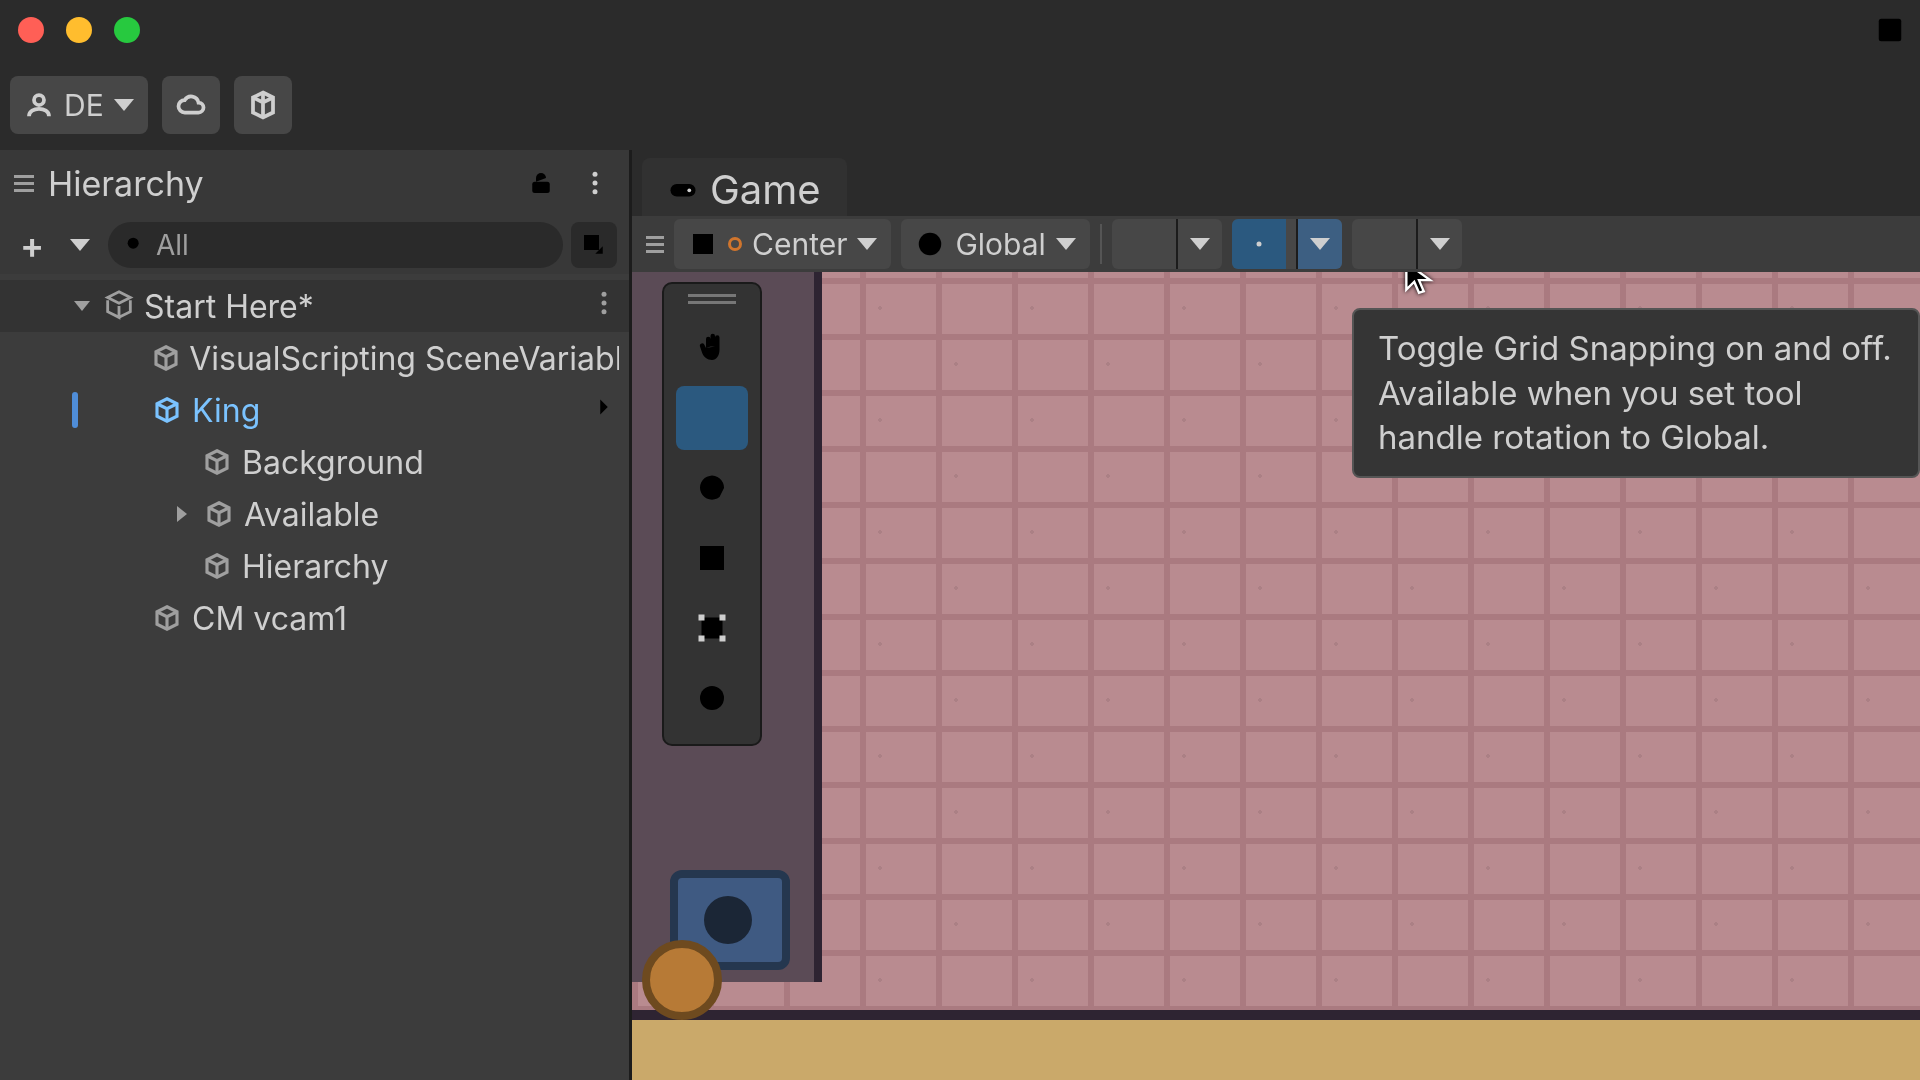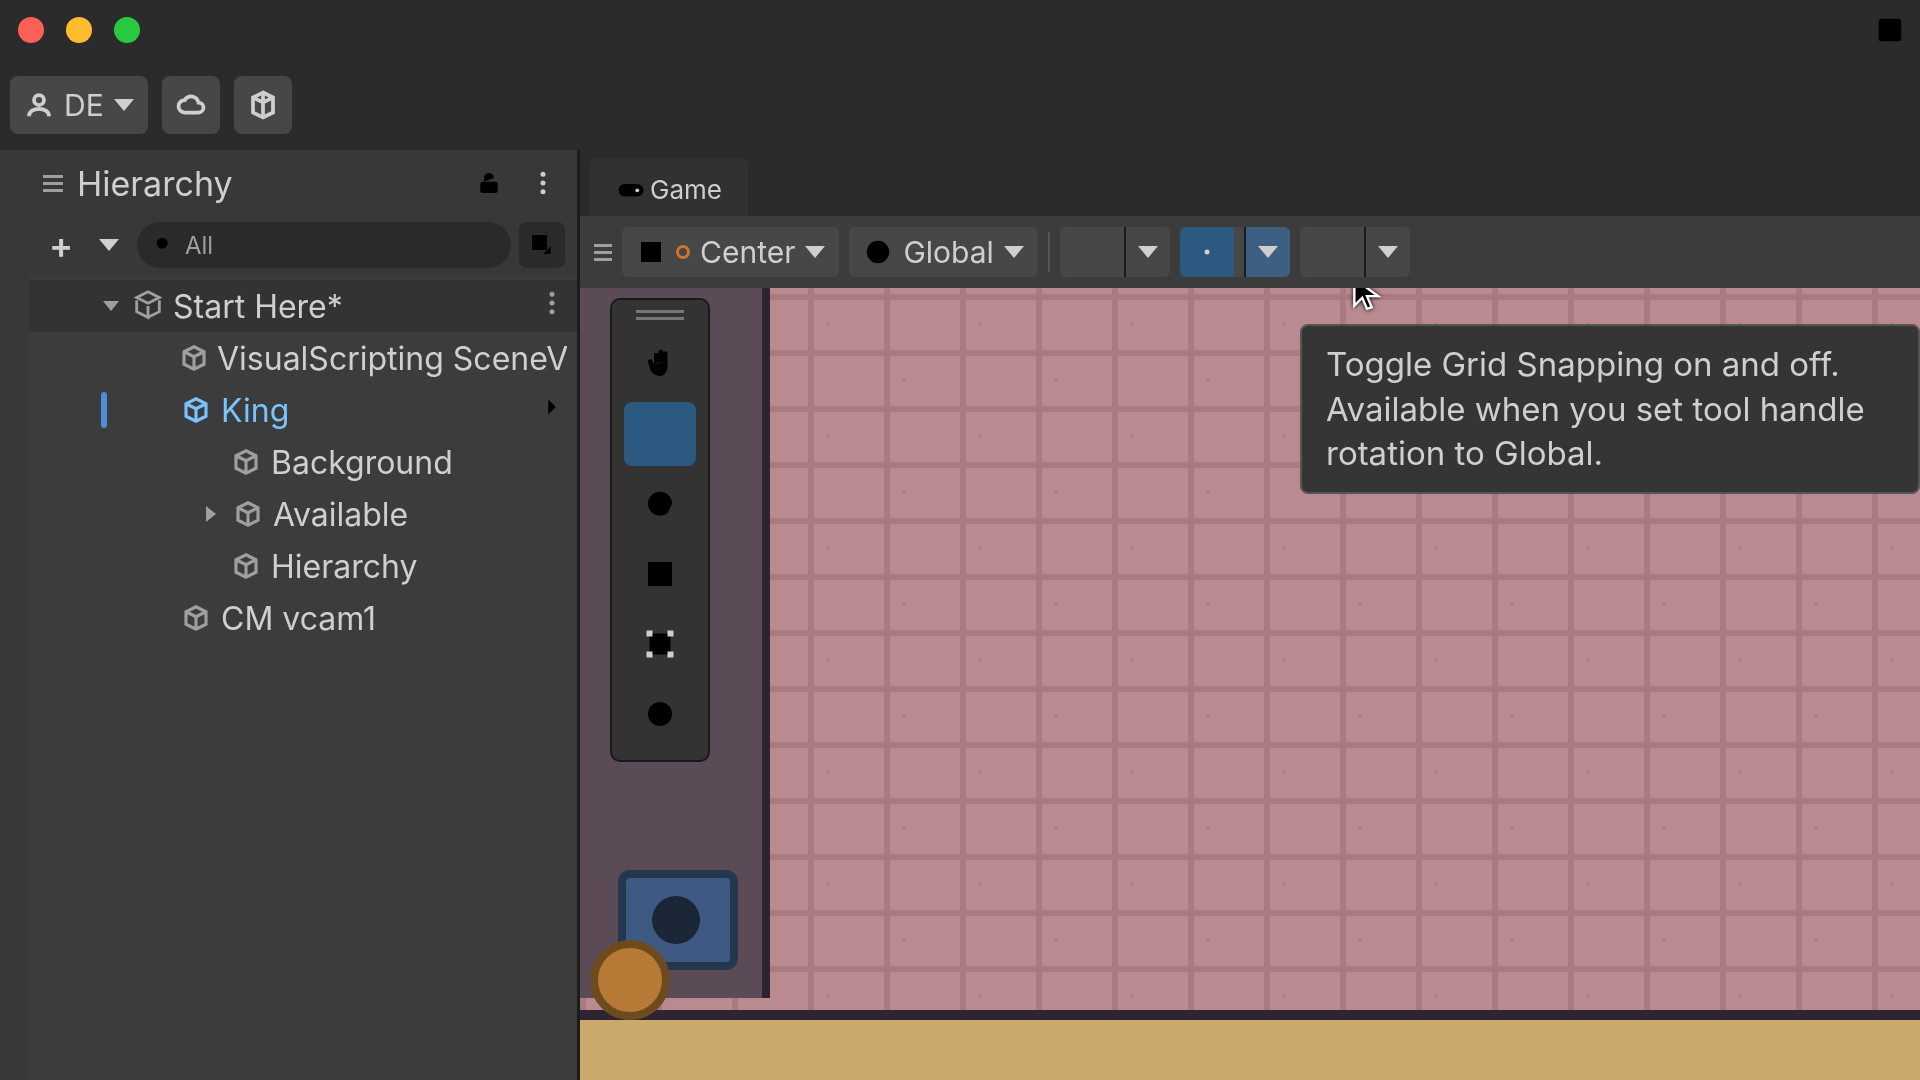--- a/index.html
+++ b/index.html
@@ -34,33 +34,33 @@
   .titlebar .right{margin-left:auto;margin-right:10px;width:40px;height:40px;display:flex;align-items:center;justify-content:center;color:var(--fg-dim);}
   
   .maintoolbar{height:90px;display:flex;align-items:center;gap:14px;padding-left:10px;background:var(--bg-0);}
   .tbtn{height:58px;background:var(--bg-3);border-radius:8px;display:flex;align-items:center;gap:10px;padding:0 14px;color:var(--fg);}
   .tbtn.icononly{width:58px;justify-content:center;padding:0;}
   .tbtn svg,.glyph svg{fill:none;stroke:currentColor;stroke-width:3;}
   .chev-down{width:0;height:0;border-left:10px solid transparent;border-right:10px solid transparent;border-top:12px solid currentColor;}
 
   
   .main{position:absolute;top:150px;left:0;right:0;bottom:0;display:flex;}
-  .hierarchy{width:580px;background:var(--bg-1);display:flex;flex-direction:column;border-right:3px solid var(--line);padding-left:29px;}
+  .hierarchy{width:632px;background:var(--bg-1);display:flex;flex-direction:column;border-right:3px solid var(--line);}
   .panel-tab{height:66px;display:flex;align-items:center;gap:14px;padding:0 14px;background:var(--bg-1);}
   .panel-tab .grab{width:20px;display:flex;flex-direction:column;gap:4px;}
   .panel-tab .grab span{height:3px;background:var(--fg-dim);}
   .panel-tab .title{font-size:34px;}
   .panel-tab .spacer{flex:1;}
   .panel-tab .lock,.panel-tab .dots{width:40px;height:40px;display:flex;align-items:center;justify-content:center;color:var(--fg);}
   .hierarchy-toolbar{height:58px;display:flex;align-items:center;gap:8px;padding:0 12px;background:var(--bg-1);}
   .addbtn{width:40px;height:40px;display:flex;align-items:center;justify-content:center;color:var(--fg);}
   .addbtn.plus{font-size:36px;font-weight:600;}
   .search{flex:1;height:46px;background:#2a2a2a;border-radius:30px;display:flex;align-items:center;gap:10px;padding:0 16px;color:var(--fg-dim);}
   .search svg{width:22px;height:22px;}
-  .search span{font-size:24px;}
+  .search span{font-size:28px;}
   .popout{width:46px;height:46px;display:flex;align-items:center;justify-content:center;background:#2a2a2a;border-radius:8px;}
 
   
   .tree{flex:1;background:var(--bg-2);font-size:32px;padding-top:6px;position:relative;}
   .row{height:52px;display:flex;align-items:center;gap:8px;padding-right:10px;position:relative;}
   .row .exp{width:24px;height:24px;display:flex;align-items:center;justify-content:center;}
   .row .exp .tri{width:0;height:0;}
   .tri.down{border-left:8px solid transparent;border-right:8px solid transparent;border-top:10px solid var(--fg-dim);}
   .tri.right{border-top:8px solid transparent;border-bottom:8px solid transparent;border-left:10px solid var(--fg-dim);}
   .row .ico{width:34px;height:34px;display:flex;align-items:center;justify-content:center;color:var(--fg-dim);}
@@ -72,23 +72,23 @@
   .row.sel::before{content:"";position:absolute;left:72px;top:8px;bottom:8px;width:6px;background:var(--accent);border-radius:3px;}
   .row.sel .chev{color:var(--fg-dim);}
   .marker-flag{width:30px;height:24px;background:#b73131;clip-path:polygon(0 0,100% 40%,0 80%);margin-left:6px;}
   .cube{width:30px;height:30px;}
   .cube path{stroke:currentColor;stroke-width:2.5;fill:none;}
   .unity-ico{width:34px;height:34px;}
 
   
   .scene{flex:1;position:relative;background:var(--bg-0);display:flex;flex-direction:column;}
   .scene-tabs{height:66px;display:flex;align-items:flex-end;gap:0;padding-left:10px;}
-  .stab{height:58px;display:flex;align-items:center;gap:4px;padding:0 26px;font-size:26px;color:var(--fg);background:var(--bg-tab);border-top-left-radius:8px;border-top-right-radius:8px;margin-right:6px;border-top:4px solid transparent;}
+  .stab{height:58px;display:flex;align-items:center;gap:12px;padding:0 26px;font-size:40px;color:var(--fg);background:var(--bg-tab);border-top-left-radius:8px;border-top-right-radius:8px;margin-right:6px;border-top:4px solid transparent;}
   .stab.active{background:var(--bg-scene);border-top:6px solid var(--accent);}
-  .scene-toolbar{height:72px;background:var(--bg-scene);display:flex;align-items:center;gap:10px;padding:0 14px;}
+  .scene-toolbar{height:56px;background:var(--bg-scene);display:flex;align-items:center;gap:10px;padding:0 14px;}
   .st-grip{width:18px;display:flex;flex-direction:column;gap:4px;}
   .st-grip span{height:3px;background:var(--fg-dim);}
   .st-btn{height:50px;background:var(--bg-3);border-radius:6px;display:flex;align-items:center;gap:10px;padding:0 14px;color:var(--fg);font-size:30px;}
   .st-btn .dot{width:14px;height:14px;border:3px solid #d0752d;border-radius:50%;}
   .st-btn.split{padding:0;}
   .st-btn.split .part{height:100%;display:flex;align-items:center;justify-content:center;padding:0 12px;}
   .st-btn.split .part.active{background:var(--sel-blue);border-top-left-radius:6px;border-bottom-left-radius:6px;}
   .st-btn.split .part + .part{border-left:2px solid var(--line);}
   .st-sep{width:2px;height:40px;background:#555;}
 

